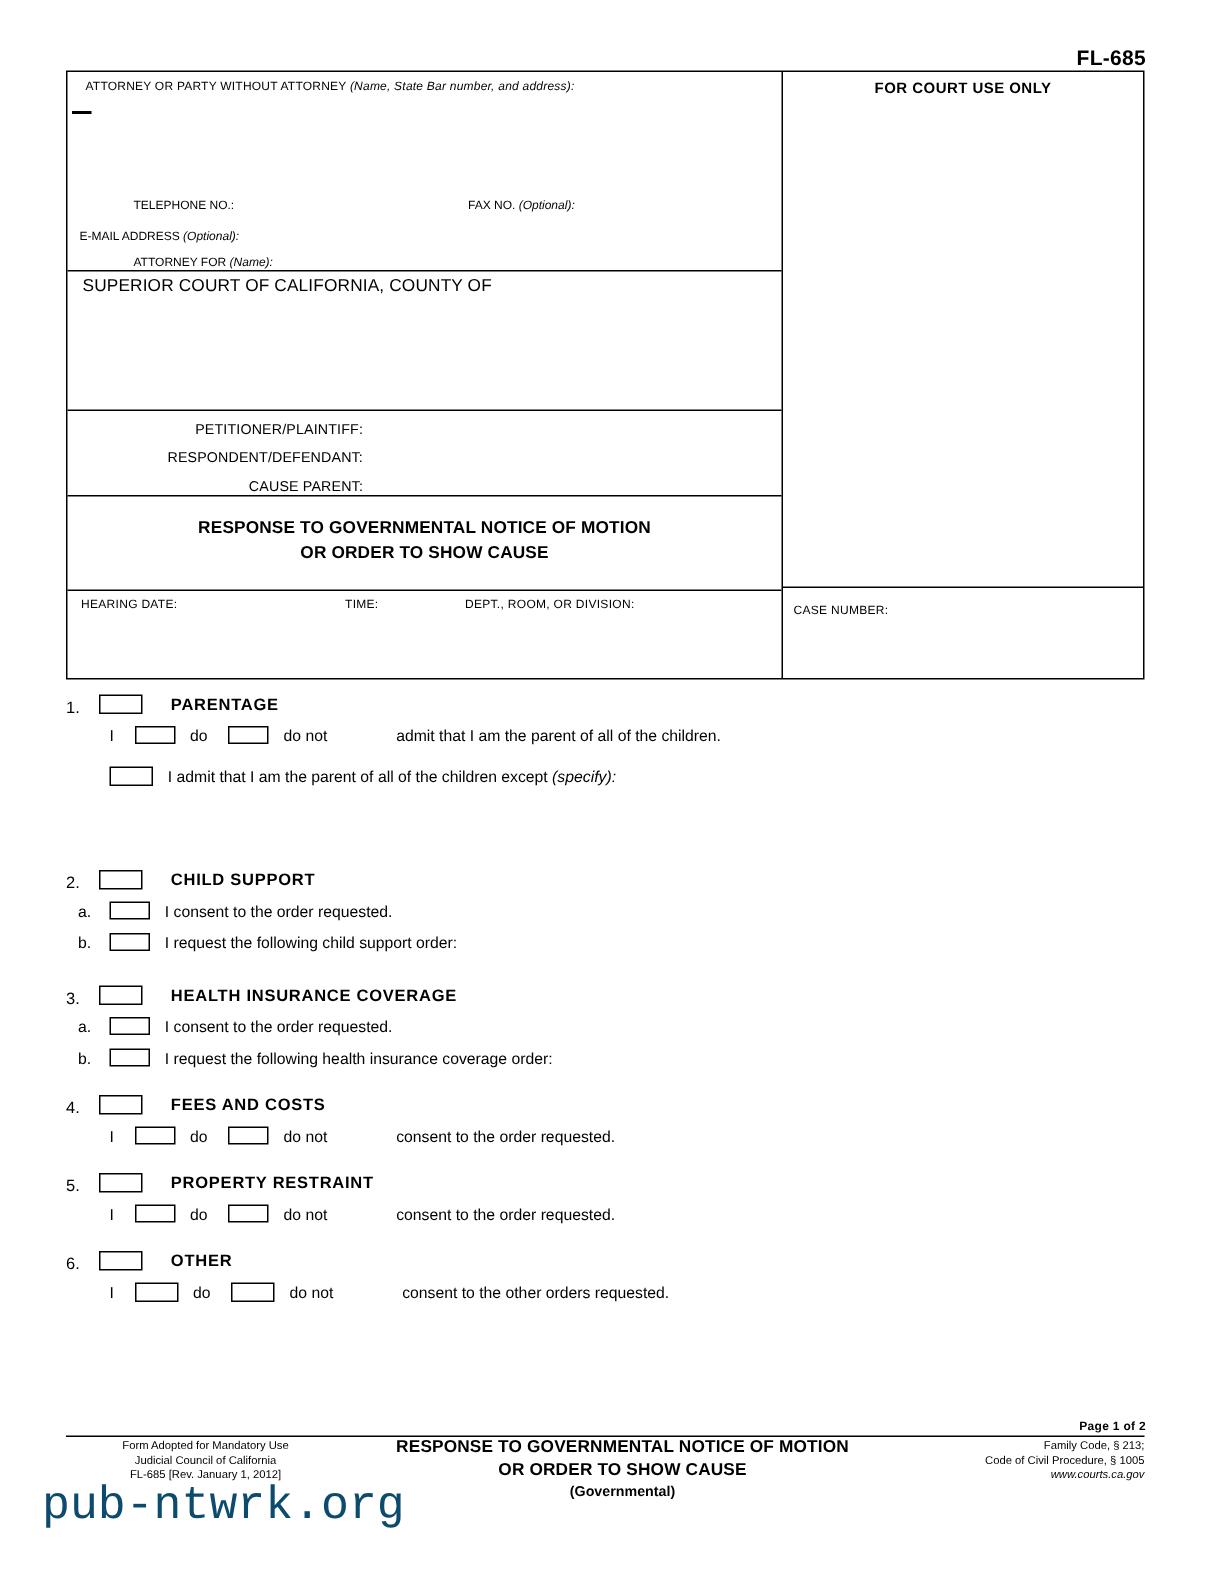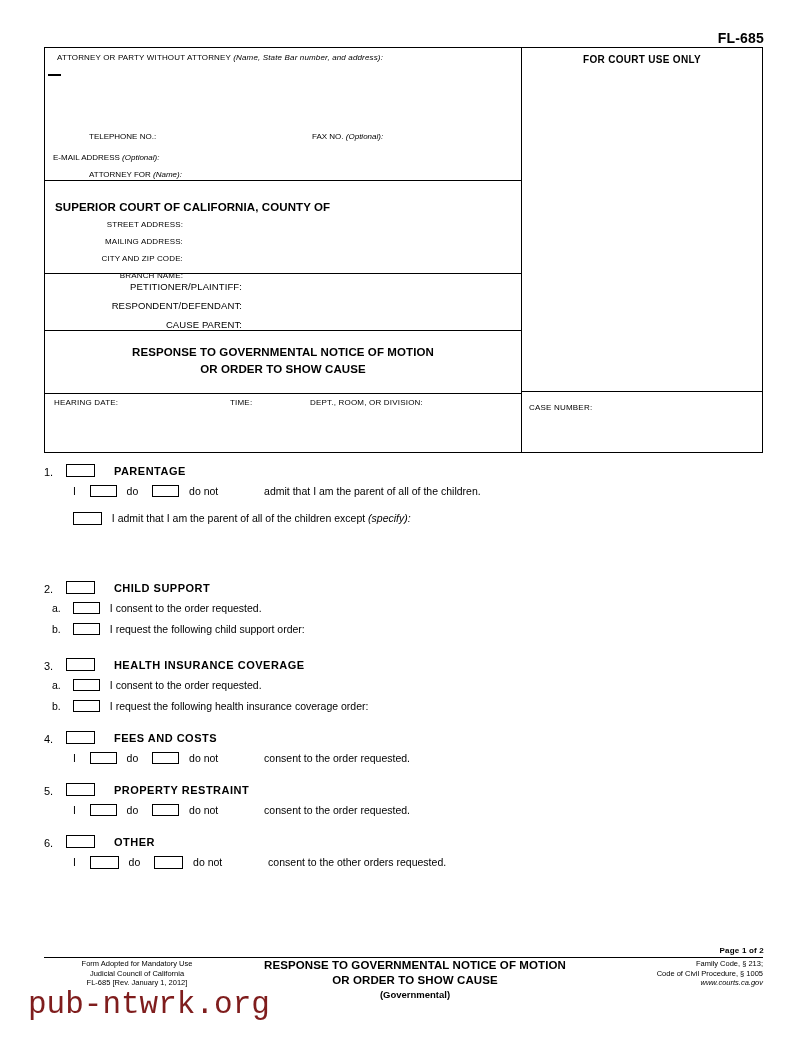--- a/index.html
+++ b/index.html
@@ -119,24 +119,23 @@
   }
 
   .tel-row { position: absolute; left: 0; top: 84px; width: 100%; font-size: 8px; }
   .tel-row .t1 { position: absolute; left: 44px; }
   .tel-row .t2 { position: absolute; left: 267px; }
   .email-row { position: absolute; left: 8px; top: 105px; font-size: 8px; }
   .attyfor-row { position: absolute; left: 44px; top: 122px; font-size: 8px; }
 
   .court-title {
     font-size: 11.5px;
-    font-weight: bold;
+    font-weight: normal;
     letter-spacing: 0.1px;
     padding: 4px 0 0 10px;
-    margin-top: 16px;
   }
   .court-lines { margin-top: 3px; }
   .court-lines .rlab { width: 138px; }
 
   .party-lines { padding-top: 3px; }
   .party-lines .prow {
     font-size: 9.5px;
     height: 19px;
     line-height: 19px;
     letter-spacing: 0.1px;
@@ -293,21 +292,21 @@
     text-align: right;
   }
   .foot-right .url { font-style: italic; }
 
   .watermark {
     position: absolute;
     left: 28px;
     top: 987px;
     font-family: "Liberation Mono", monospace;
     font-size: 31px;
-    color: #7f1d1d;
+    color: #0c4a6e;
     letter-spacing: 0px;
     white-space: nowrap;
   }
 </style>
 </head>
 <body>
 
 <div class="page">
 
   <div class="form-no">FL-685</div>
@@ -337,26 +336,20 @@
         </div>
 
         <div class="attyfor-row">
           <span>ATTORNEY FOR</span>
           <i>(Name):</i>
         </div>
       </div>
 
       <div class="blk blk-court">
         <div class="court-title">SUPERIOR COURT OF CALIFORNIA, COUNTY OF</div>
-        <div class="court-lines">
-          <div class="lrow"><span class="rlab">STREET ADDRESS:</span></div>
-          <div class="lrow"><span class="rlab">MAILING ADDRESS:</span></div>
-          <div class="lrow"><span class="rlab">CITY AND ZIP CODE:</span></div>
-          <div class="lrow"><span class="rlab">BRANCH NAME:</span></div>
-        </div>
       </div>
 
       <div class="blk blk-party">
         <div class="party-lines">
           <div class="prow"><span class="plab">PETITIONER/PLAINTIFF:</span></div>
           <div class="prow"><span class="plab">RESPONDENT/DEFENDANT:</span></div>
           <div class="prow"><span class="plab">CAUSE PARENT:</span></div>
         </div>
       </div>
 

